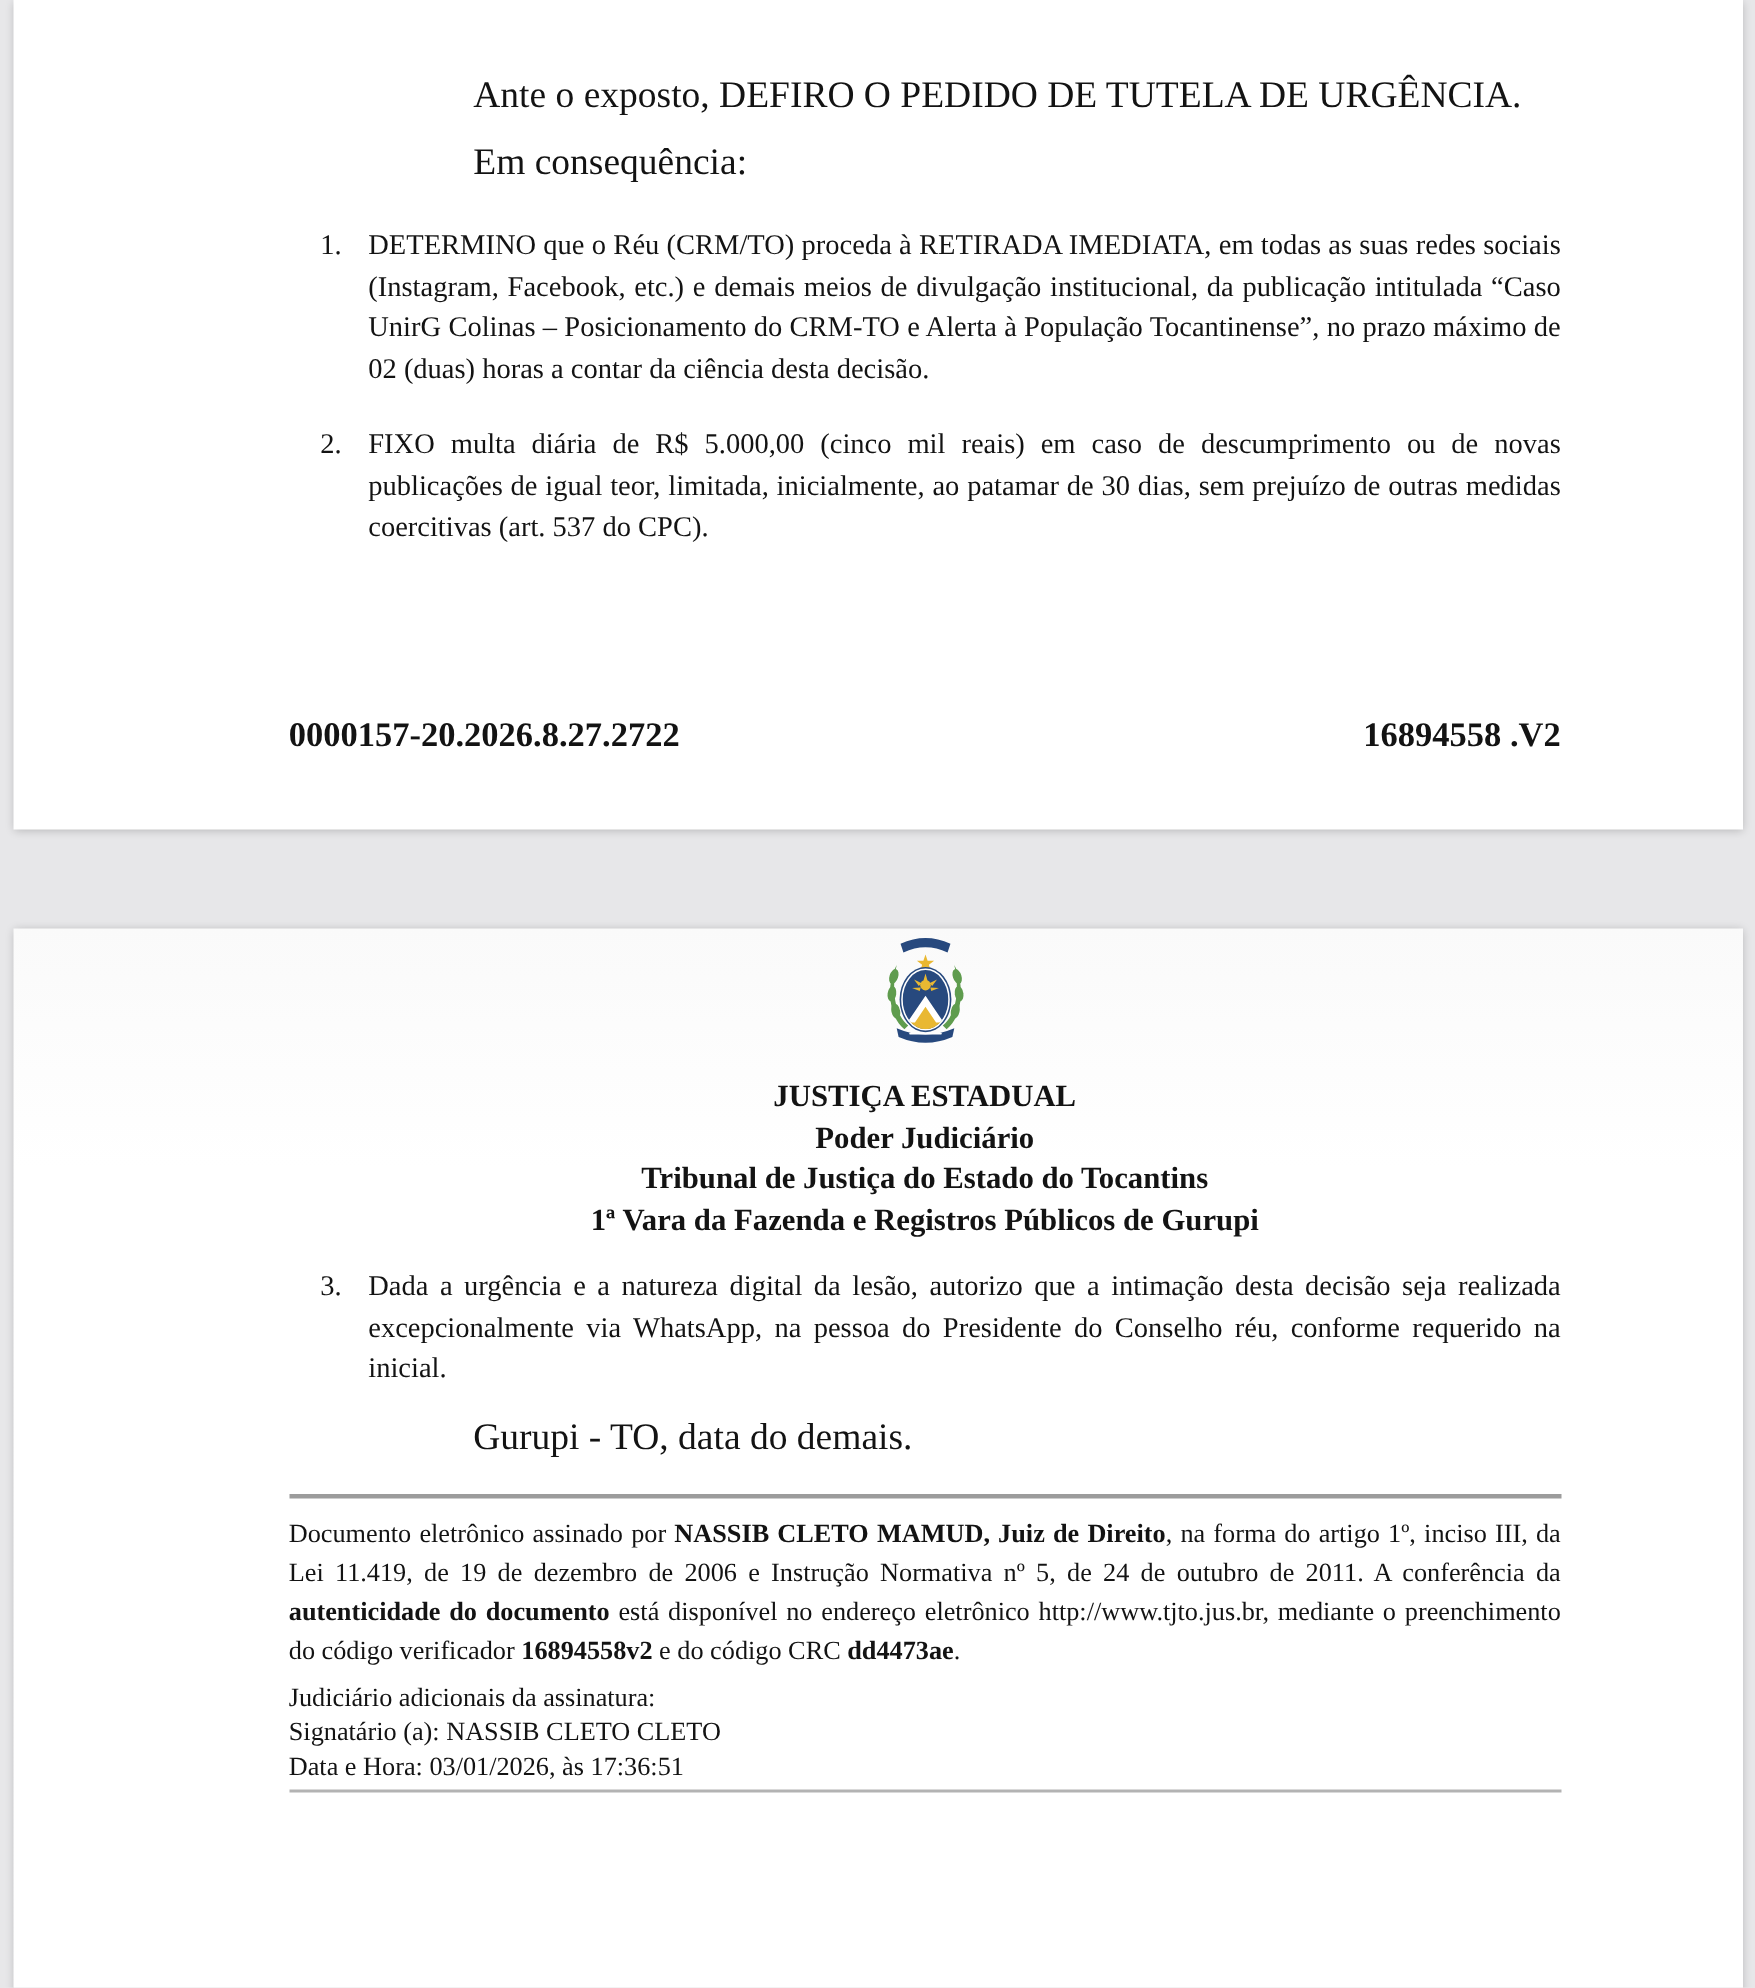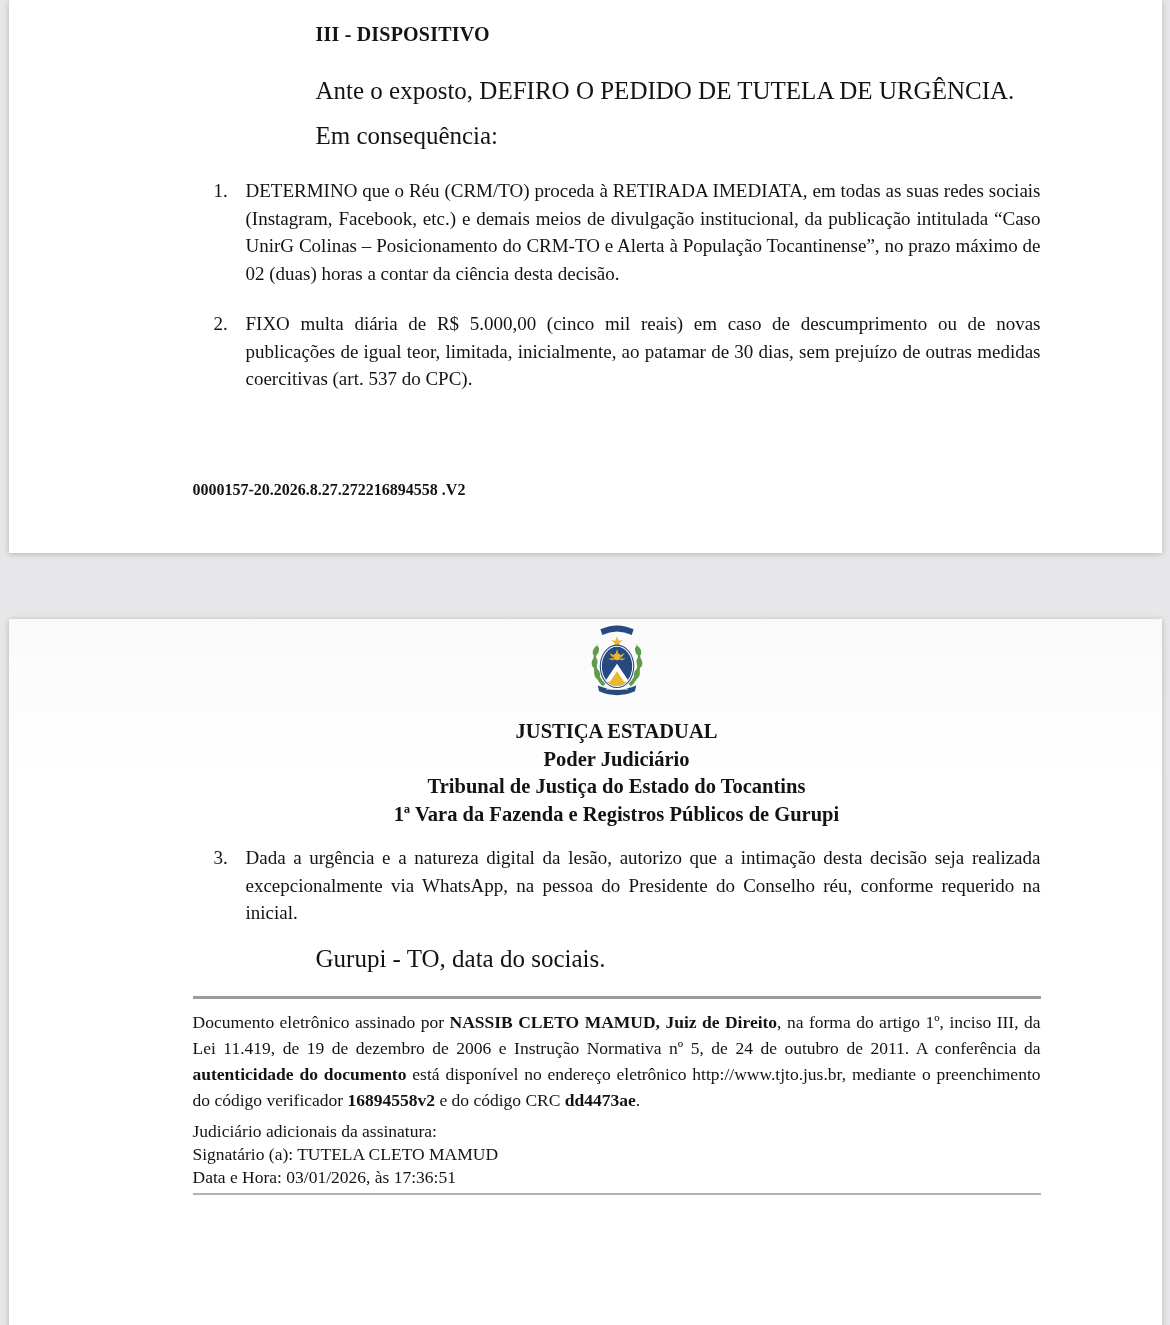--- a/index.html
+++ b/index.html
@@ -52,22 +52,22 @@
   }
   .olist-item .txt {
     flex: 1;
     text-align: justify;
   }
   .page-footer {
     position: absolute;
     left: 184px;
     right: 121px;
     display: flex;
-    justify-content: flex-start;
-    font-size: 16px;
+    justify-content: space-between;
+    font-size: 23px;
     font-weight: bold;
     line-height: 22px;
   }
   .page1 .page-footer { bottom: 52px; }
   .emblem-wrap {
     margin-top: 66px;
     display: flex;
     justify-content: center;
   }
   .court-header {
@@ -102,21 +102,20 @@
     font-size: 17.5px;
     line-height: 23px;
   }
 </style>
 </head>
 <body>
 
 <div class="canvas">
 
   <div class="page page1">
-    <div class="section-heading">III - DISPOSITIVO</div>
 
     <p class="para p-ante">Ante o exposto, DEFIRO O PEDIDO DE TUTELA DE URGÊNCIA.</p>
     <p class="para p-em">Em consequência:</p>
 
     <div class="olist">
       <div class="olist-item">
         <span class="num">1.</span>
         <span class="txt">DETERMINO que o Réu (CRM/TO) proceda à RETIRADA IMEDIATA, em todas as suas redes sociais (Instagram, Facebook, etc.) e demais meios de divulgação institucional, da publicação intitulada “Caso UnirG Colinas – Posicionamento do CRM-TO e Alerta à População Tocantinense”, no prazo máximo de 02 (duas) horas a contar da ciência desta decisão.</span>
       </div>
       <div class="olist-item">
@@ -184,29 +183,29 @@
       <div>1ª Vara da Fazenda e Registros Públicos de Gurupi</div>
     </div>
 
     <div class="olist list3">
       <div class="olist-item">
         <span class="num">3.</span>
         <span class="txt">Dada a urgência e a natureza digital da lesão, autorizo que a intimação desta decisão seja realizada excepcionalmente via WhatsApp, na pessoa do Presidente do Conselho réu, conforme requerido na inicial.</span>
       </div>
     </div>
 
-    <p class="para p-gurupi">Gurupi - TO, data do sociais.</p>
+    <p class="para p-gurupi">Gurupi - TO, data do demais.</p>
 
     <hr class="rule">
 
     <p class="sig-block"><span>Documento eletrônico assinado por </span><span style="font-weight: bold;">NASSIB CLETO MAMUD, Juiz de Direito</span><span>, na forma do artigo 1º, inciso III, da Lei 11.419, de 19 de dezembro de 2006 e Instrução Normativa nº 5, de 24 de outubro de 2011. A conferência da </span><span style="font-weight: bold;">autenticidade do documento</span><span> está disponível no endereço eletrônico http://www.tjto.jus.br, mediante o preenchimento do código verificador </span><span style="font-weight: bold;">16894558v2</span><span> e do código CRC </span><span style="font-weight: bold;">dd4473ae</span><span>.</span></p>
 
     <div class="info-block">
       <div>Judiciário adicionais da assinatura:</div>
-      <div>Signatário (a): TUTELA CLETO MAMUD</div>
+      <div>Signatário (a): NASSIB CLETO CLETO</div>
       <div>Data e Hora: 03/01/2026, às 17:36:51</div>
     </div>
 
     <hr class="rule rule2">
 
   </div>
 
 </div>
 
 </body></html>

